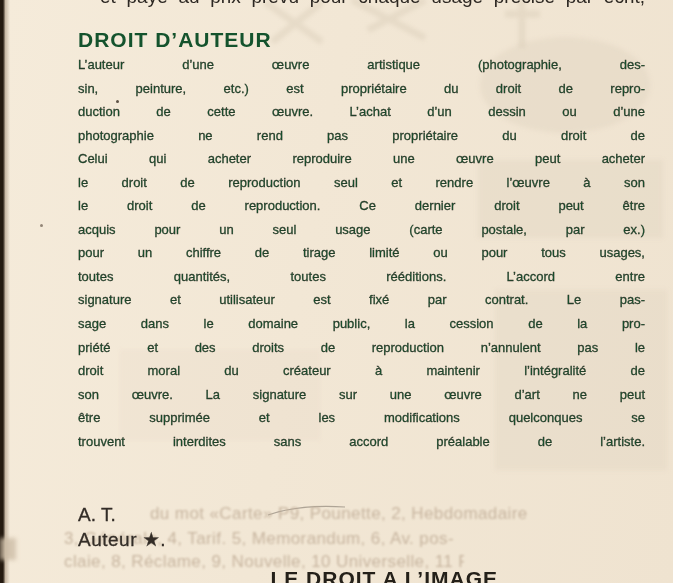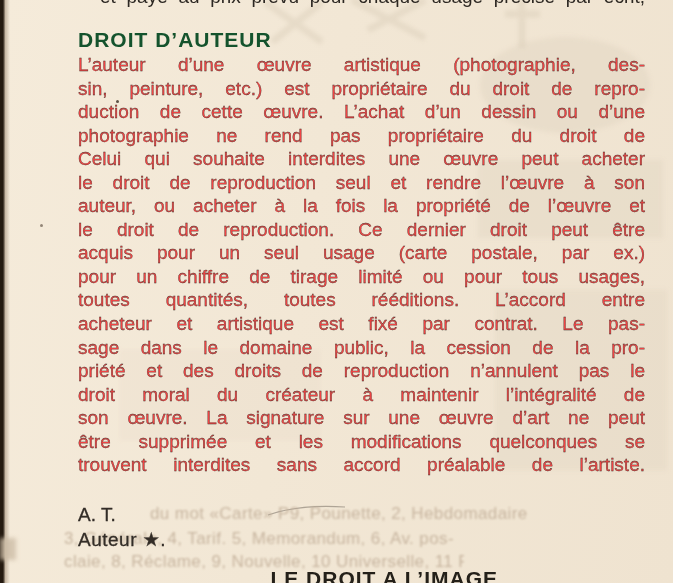--- a/index.html
+++ b/index.html
@@ -22,21 +22,21 @@
   .top-clip .inner{
     margin-top:-14px;font-size:19px;line-height:21px;color:#2c2722;
     text-align:justify;text-align-last:justify;
   }
   .heading{
     position:absolute;top:28px;font-weight:bold;font-size:21px;letter-spacing:1px;
     color:#14532d;
   }
   .bodytext{position:absolute;top:53px;}
   .bodyline{
-    font-size:19px;line-height:23.55px;height:23.55px;color:#ef4444;
+    font-size:13px;line-height:23.55px;height:23.55px;color:#14532d;
     text-align:justify;text-align-last:justify;word-spacing:1px;
     -webkit-text-stroke:.3px #332d27;white-space:nowrap;
     text-align-last:justify;
   }
   .bodyline.j{white-space:normal;}
   .sig{
     position:absolute;top:503px;font-size:19px;line-height:23px;color:#332d27;
     -webkit-text-stroke:.3px #332d27;
   }
   .author{
@@ -104,28 +104,27 @@
   <div class="inner">et payé au prix prévu pour chaque usage précisé par écrit,</div>
 </div>
 
 <div class="col heading">DROIT D’AUTEUR</div>
 
 <div class="col bodytext">
   <div class="bodyline j">L’auteur d’une œuvre artistique (photographie, des-</div>
   <div class="bodyline j">sin, peinture, etc.) est propriétaire du droit de repro-</div>
   <div class="bodyline j">duction de cette œuvre. L’achat d’un dessin ou d’une</div>
   <div class="bodyline j">photographie ne rend pas propriétaire du droit de</div>
-  <div class="bodyline j">Celui qui souhaite interdites une œuvre peut acheter</div>
+  <div class="bodyline j">Celui qui acheter reproduire une œuvre peut acheter</div>
   <div class="bodyline j">le droit de reproduction seul et rendre l’œuvre à son</div>
-  <div class="bodyline j">auteur, ou acheter à la fois la propriété de l’œuvre et</div>
   <div class="bodyline j">le droit de reproduction. Ce dernier droit peut être</div>
   <div class="bodyline j">acquis pour un seul usage (carte postale, par ex.)</div>
   <div class="bodyline j">pour un chiffre de tirage limité ou pour tous usages,</div>
   <div class="bodyline j">toutes quantités, toutes rééditions. L’accord entre</div>
-  <div class="bodyline j">acheteur et artistique est fixé par contrat. Le pas-</div>
+  <div class="bodyline j">signature et utilisateur est fixé par contrat. Le pas-</div>
   <div class="bodyline j">sage dans le domaine public, la cession de la pro-</div>
   <div class="bodyline j">priété et des droits de reproduction n’annulent pas le</div>
   <div class="bodyline j">droit moral du créateur à maintenir l’intégralité de</div>
   <div class="bodyline j">son œuvre. La signature sur une œuvre d’art ne peut</div>
   <div class="bodyline j">être supprimée et les modifications quelconques se</div>
   <div class="bodyline j">trouvent interdites sans accord préalable de l’artiste.</div>
 </div>
 
 <div class="col sig">A. T.</div>
 <div class="col author">Auteur ★.</div>

